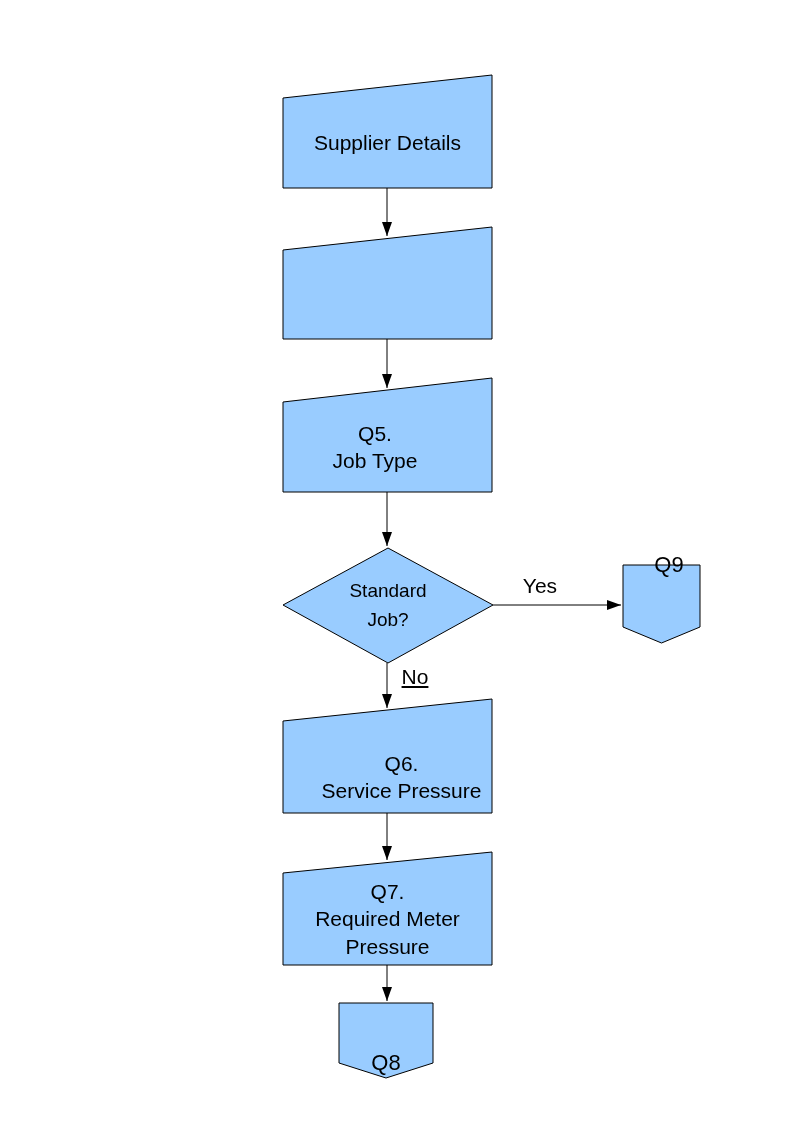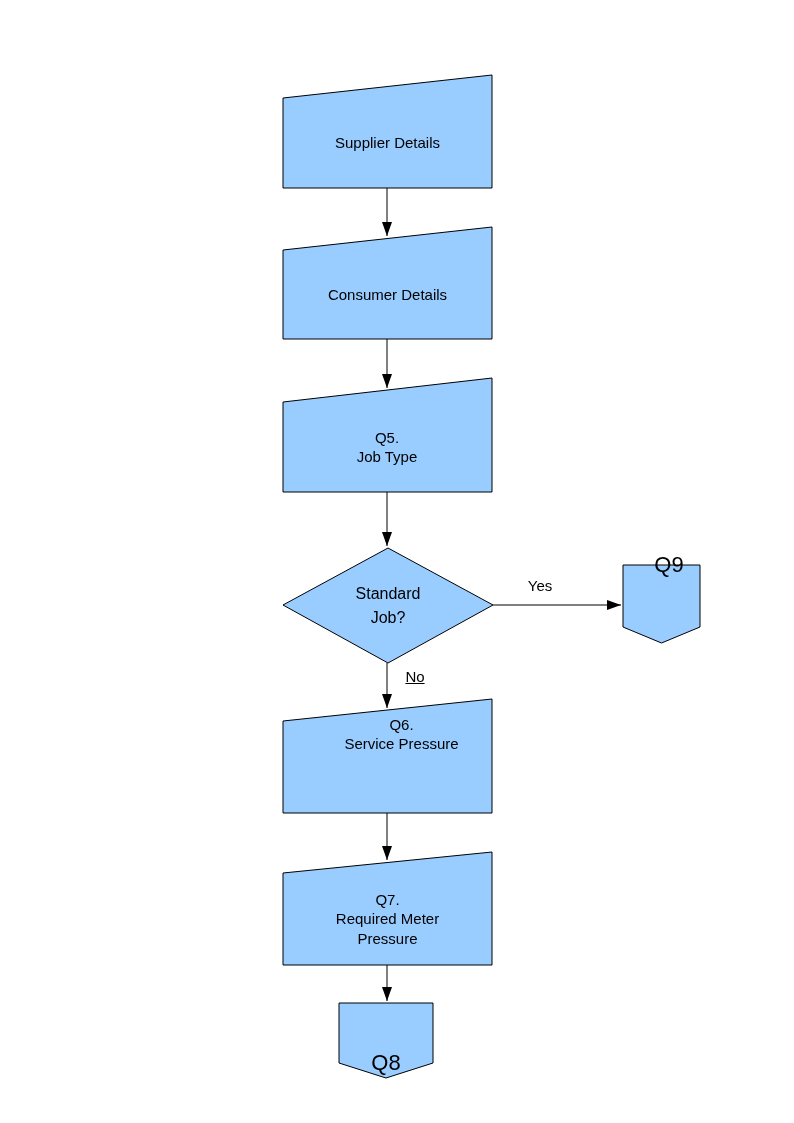--- a/index.html
+++ b/index.html
@@ -19,26 +19,26 @@
   }
   .node-shape { stroke: #000000; stroke-width: 1; }
   .edge-line { stroke: #000000; stroke-width: 1; fill: none; }
   .label {
     position: absolute;
     display: flex;
     align-items: center;
     justify-content: center;
     text-align: center;
     color: #000000;
-    font-size: 15px;
+    font-size: 21px;
     line-height: 1.3;
     white-space: pre-line;
     pointer-events: none;
   }
-  .label.small { font-size: 16px; line-height: 1.5; }
+  .label.small { font-size: 19px; line-height: 1.5; }
   .label.connector { font-size: 22px; }
   .label.edge-label { pointer-events: auto; }
 </style>
 </head>
 <body>
 
 <div class="page">
 
   <svg class="diagram-svg" viewBox="0 0 794 1123" xmlns="http://www.w3.org/2000/svg">
     <defs>
@@ -60,31 +60,30 @@
     <line class="edge-line" x1="387" y1="339" x2="387" y2="388" marker-end="url(#arrowhead)"></line>
     <line class="edge-line" x1="387" y1="492" x2="387" y2="546" marker-end="url(#arrowhead)"></line>
     <line class="edge-line" x1="493" y1="605" x2="621" y2="605" marker-end="url(#arrowhead)"></line>
     <line class="edge-line" x1="387" y1="663" x2="387" y2="708" marker-end="url(#arrowhead)"></line>
     <line class="edge-line" x1="387" y1="813" x2="387" y2="860" marker-end="url(#arrowhead)"></line>
     <line class="edge-line" x1="387" y1="965" x2="387" y2="1001" marker-end="url(#arrowhead)"></line>
   </svg>
 
   <div class="label" style="left:283px; top:98px; width:209px; height:90px;">Supplier Details</div>
 
-  <div class="label" style="left:283px; top:250px; width:209px; height:89px;">Consumer Details</div>
 
-  <div class="label" style="left:283px; top:402px; width:184px; height:90px;margin-left:12px;">Q5.
+  <div class="label" style="left:283px; top:402px; width:184px; height:90px;">Q5.
 Job Type</div>
 
   <div class="label small" style="left:283px; top:548px; width:210px; height:115px;">Standard
 Job?</div>
 
   <div class="label connector" style="left:623px; top:534px; width:92px; height:62px;">Q9</div>
 
-  <div class="label" style="left:283px; top:688px; width:237px; height:92px;">Q6.
+  <div class="label" style="left:283px; top:731px; width:237px; height:92px;">Q6.
 Service Pressure</div>
 
   <div class="label" style="left:283px; top:873px; width:209px; height:92px;">Q7.
 Required Meter
 Pressure</div>
 
   <div class="label connector" style="left:339px; top:1033px; width:94px; height:60px;">Q8</div>
 
   <div class="label edge-label" style="left:500px; top:572px; width:80px; height:28px;">Yes</div>
 

